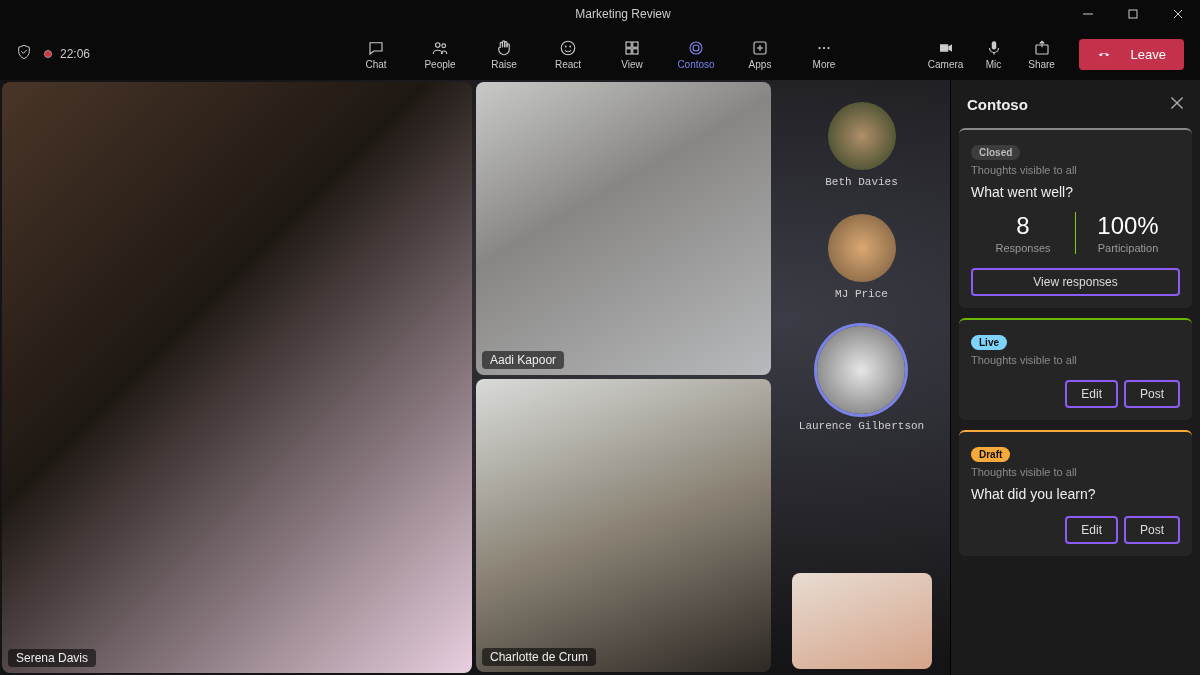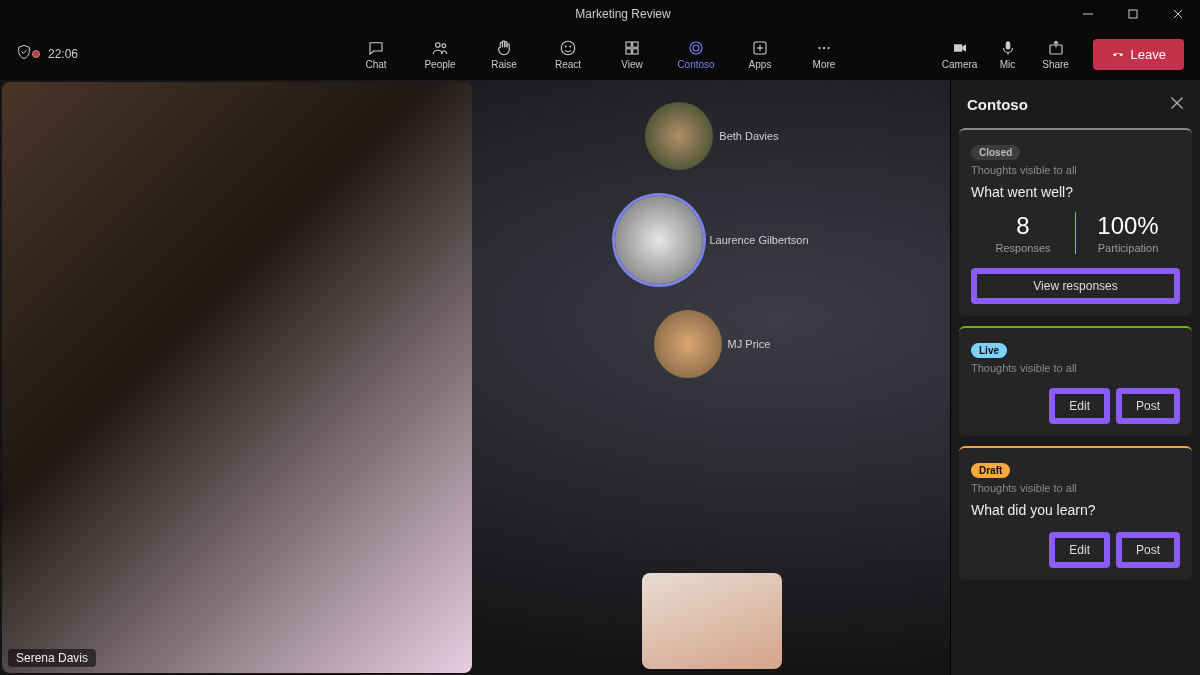--- a/index.html
+++ b/index.html
@@ -43,21 +43,21 @@
 }
 .win-btn svg { width: 10px; height: 10px; }
 .toolbar {
   height: 52px;
   background: #0a0a0a;
   display: flex;
   align-items: center;
   padding: 0 16px;
   gap: 4px;
 }
-.toolbar-left { display: flex; align-items: center; gap: 0; margin-right: auto; }
+.toolbar-left { display: flex; align-items: center; gap: 12px; margin-right: auto; }
 .rec { display:flex; align-items:center; gap:8px; font-size:12px; color:#ccc; }
 .rec-dot { width:8px; height:8px; border-radius:50%; background:#d13438; border:1px solid #999; }
 .shield svg { width:16px; height:16px; color:#ccc; }
 .toolbar-center { display:flex; gap:18px; align-items:flex-start; position:absolute; left:50%; transform:translateX(-50%); }
 .tool-btn {
   width: 46px;
   height: 46px;
   display:flex;
   flex-direction:column;
   align-items:center;
@@ -73,21 +73,21 @@
 .toolbar-right { display:flex; gap:2px; align-items:center; margin-left:auto; }
 .leave-btn {
   background:#c4314b;
   color:#fff;
   border:none;
   padding:8px 18px;
   border-radius:4px;
   font-size:13px;
   display:flex;
   align-items:center;
-  gap:6px;
+  gap:20px;
   cursor:pointer;
   margin-left:12px;
 }
 .leave-btn svg { width:14px; height:14px; }
 
 .main {
   flex:1;
   display:flex;
   background: radial-gradient(ellipse at 65% 40%, #3c3c46 0%, #141416 70%);
   overflow:hidden;
@@ -114,21 +114,21 @@
   position:absolute;
   bottom:6px;
   left:6px;
   background:rgba(0,0,0,0.55);
   padding:2px 8px;
   border-radius:4px;
   font-size:12px;
   color:#eee;
 }
 
-.avatar-item { display:flex; flex-direction:row; align-items:center; gap:6px; }
+.avatar-item { display:flex; flex-direction:column; align-items:center; gap:6px;font-family:Liberation Mono, monospace; }
 .avatar {
   width:68px; height:68px; border-radius:50%;
   background:#555;
   background-size:cover; background-position:center;
 }
 .avatar.speaking { box-shadow:0 0 0 3px #7b83eb; width:88px; height:88px; }
 .avatar-name { font-size:11px; color:#d0d0d0; }
 
 .side-panel {
   width:250px;
@@ -171,21 +171,21 @@
 .sub { font-size:11px; color:#8a8a8a; margin-top:4px; }
 .q { font-size:14px; color:#eee; margin-top:8px; font-weight:400; }
 .stats { display:flex; margin-top:12px; }
 .stat { flex:1; text-align:center; }
 .stat + .stat { border-left:1px solid #84cc16; }
 .stat-val { font-size:24px; color:#fff; }
 .stat-lbl { font-size:11px; color:#9a9a9a; margin-top:2px; }
 .actions { display:flex; gap:6px; justify-content:flex-end; margin-top:14px; }
 .btn {
   background:transparent;
-  border:6px solid #8b5cf6;
+  border:2px solid #8b5cf6;
   color:#ddd;
   padding:5px 14px;
   border-radius:4px;
   font-size:12px;
   cursor:pointer;
 }
 .btn.wide { width:100%; text-align:center; }
 
 
 .vg1 { background: linear-gradient(135deg,#4a3528 0%,#1e1813 40%,#e9cfe0 100%); text-align: right; }
@@ -336,33 +336,41 @@
 
 <div class="main">
   <div class="video-area">
 
     <div class="col1">
       <div class="tile large vg1">
         <div class="name-tag">Serena Davis</div>
       </div>
     </div>
 
+    <div class="col2">
+      <div class="tile med vg2">
+        <div class="name-tag">Aadi Kapoor</div>
+      </div>
+      <div class="tile med vg3">
+        <div class="name-tag">Charlotte de Crum</div>
+      </div>
+    </div>
 
     <div class="col3">
       <div class="avatar-item">
         <div class="avatar ag1"></div>
         <div class="avatar-name">Beth Davies</div>
       </div>
       <div class="avatar-item">
+        <div class="avatar ag3"></div>
+        <div class="avatar-name">MJ Price</div>
+      </div>
+      <div class="avatar-item">
         <div class="avatar speaking ag2"></div>
         <div class="avatar-name">Laurence Gilbertson</div>
-      </div>
-      <div class="avatar-item">
-        <div class="avatar ag3"></div>
-        <div class="avatar-name">MJ Price</div>
       </div>
       <div class="tile vg4" style="width:140px;height:96px;margin-top:auto;margin-bottom:4px;"></div>
     </div>
 
   </div>
 
   <div class="side-panel">
     <div class="panel-head">
       <span>Contoso</span>
       <span class="close">

